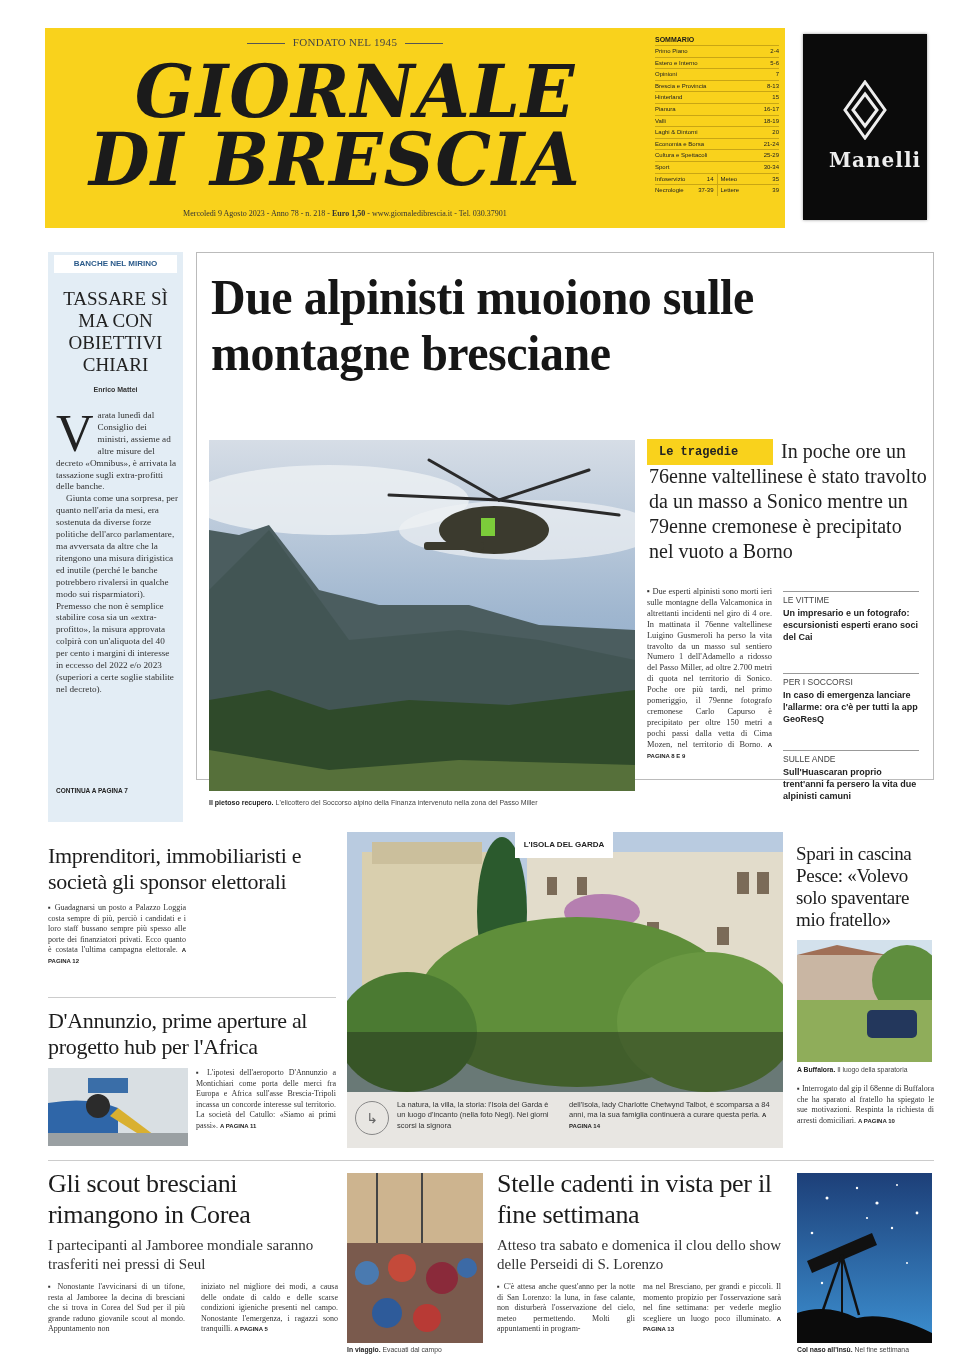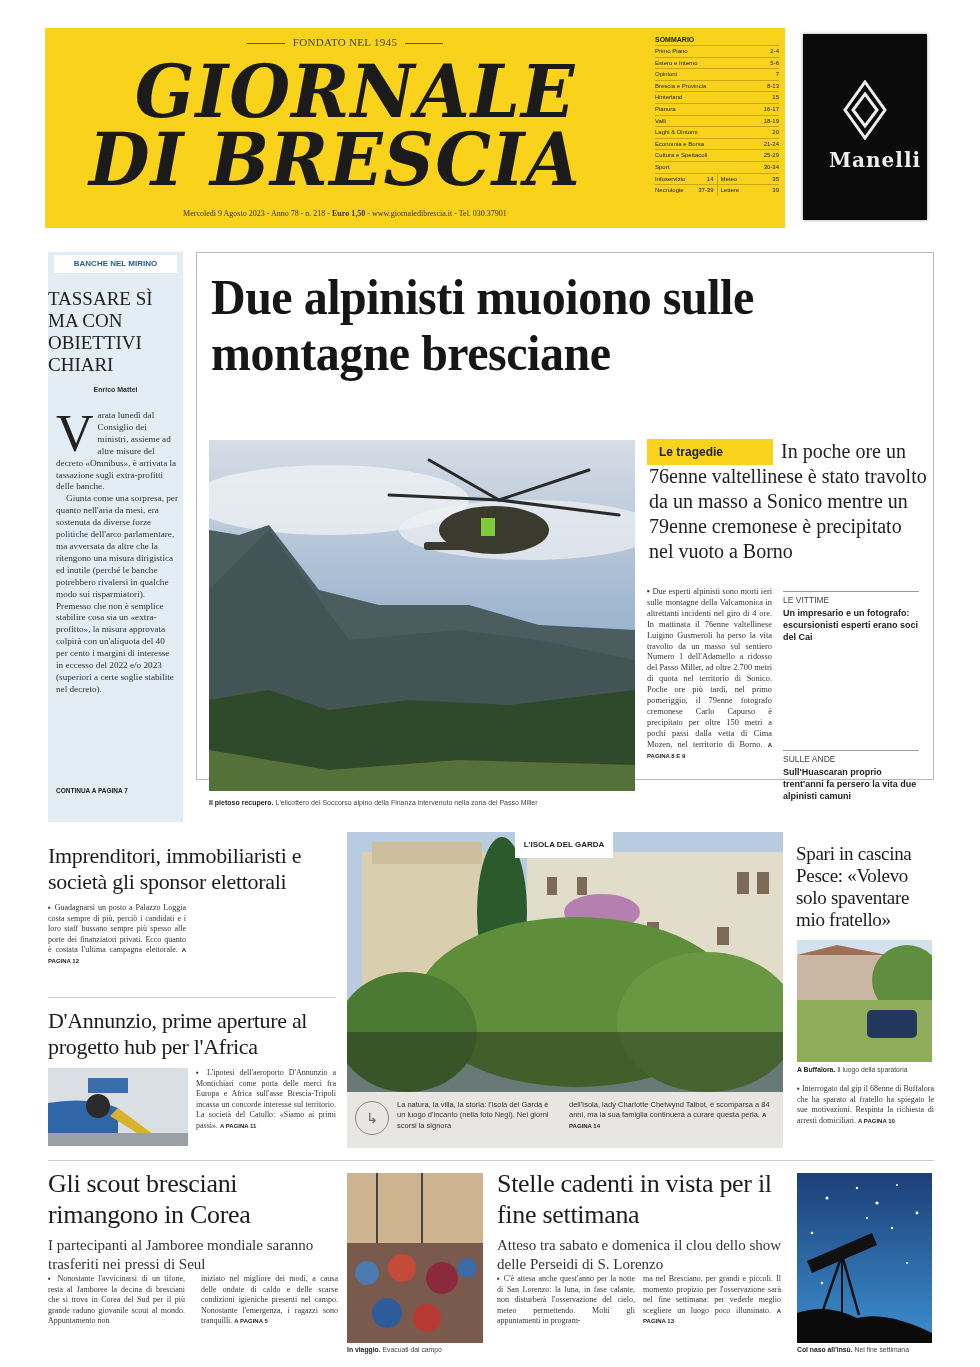--- a/index.html
+++ b/index.html
@@ -19,34 +19,34 @@
 .srow{display:flex;justify-content:space-between;font-size:6px;line-height:10.6px;border-top:1px solid #c9a614;color:#222}
 .srow2{display:flex;font-size:6px;line-height:10.6px;border-top:1px solid #c9a614;color:#222}
 .srow2 span{flex:1;display:flex;justify-content:space-between}
 .srow2 span:first-child{border-right:1px solid #c9a614;padding-right:3px;margin-right:3px}
 #ad{left:803px;top:34px;width:124px;height:186px;background:#0b0b0b;box-shadow:0 0 3px #999}
 #ad-logo{left:34px;top:46px;width:56px;height:60px}
 #ad-name{left:0;top:114px;width:144px;text-align:center;color:#eee;font-family:"DejaVu Serif",serif;font-weight:bold;font-size:20px;letter-spacing:1px}
 
 #editorial{left:48px;top:252px;width:135px;height:570px;background:#e3edf5}
 #edtag{left:6px;top:3px;width:123px;height:18px;background:#fff;text-align:center;font-family:"Liberation Sans",sans-serif;font-weight:bold;font-size:8px;color:#2a5a8a;line-height:18px}
-#edtitle{left:0;top:36px;width:135px;font-size:19px;line-height:22px;color:#222}
+#edtitle{left:0;top:36px;width:135px;text-align:center;font-size:19px;line-height:22px;color:#222}
 #edauthor{left:0;top:134px;width:135px;text-align:center;font-family:"Liberation Sans",sans-serif;font-weight:bold;font-size:7px;color:#333}
 #edbody{left:8px;top:158px;width:122px;font-size:9.2px;line-height:11.9px;color:#333}
 #edbody .drop{float:left;font-size:52px;line-height:44px;margin:2px 4px 0 0;color:#222}
 #edbody p{text-indent:0}
 #edbody p.ind{text-indent:10px}
 #edcont{left:8px;top:787px;font-family:"Liberation Sans",sans-serif;font-weight:bold;font-size:6.5px;color:#222}
 
 #mainbox{left:196px;top:252px;width:738px;height:528px;border:1px solid #bbb}
 #headline{left:14px;top:16px;width:715px;font-weight:bold;font-size:51px;line-height:56px;letter-spacing:-.5px;color:#161616;transform:scaleX(.94);transform-origin:left}
 #heliphoto{left:12px;top:187px;width:426px;height:351px;overflow:hidden}
 #caption1{left:12px;top:546px;width:430px;font-family:"Liberation Sans",sans-serif;font-size:7px;color:#444}
 #caption1 b{color:#222}
-#tagbox{left:450px;top:186px;width:126px;height:26px;background:#f9d21c;font-family:Liberation Sans, sans-serif;font-weight:bold;font-size:12px;line-height:26px;padding-left:12px;color:#222}
+#tagbox{left:450px;top:186px;width:126px;height:26px;background:#f9d21c;font-family:Liberation Mono, monospace;font-weight:bold;font-size:12px;line-height:26px;padding-left:12px;color:#222}
 #subhead{left:452px;top:186px;width:280px;font-size:20px;line-height:25px;color:#222;text-indent:132px}
 #mainbody{left:450px;top:334px;width:125px;font-size:8.4px;line-height:10.9px;color:#333;text-align:justify}
 .apg{font-family:"Liberation Sans",sans-serif;font-weight:bold;font-size:6px;color:#222}
 .side{left:586px;width:136px;border-top:1px solid #999;font-family:"Liberation Sans",sans-serif}
 .side .lbl{font-size:8.5px;color:#444;margin-top:3px}
 .side .txt{font-weight:bold;font-size:9px;line-height:12px;color:#222;margin-top:2px}
 
 .hrule{height:1px;background:#ccc}
 
 .h2{font-size:22px;line-height:26px;color:#1c1c1c;letter-spacing:-.3px}
@@ -201,20 +201,24 @@
     </svg>
   </div>
   <div id="caption1" class="abs"><b>Il pietoso recupero.</b> <span>L'elicottero del Soccorso alpino della Finanza intervenuto nella zona del Passo Miller</span></div>
   <div id="tagbox" class="abs">Le tragedie</div>
   <div id="subhead" class="abs">In poche ore un 76enne valtellinese è stato travolto da un masso a Sonico mentre un 79enne cremonese è precipitato nel vuoto a Borno</div>
   <div id="mainbody" class="abs">▪ <span>Due esperti alpinisti sono morti ieri sulle montagne della Valcamonica in altrettanti incidenti nel giro di 4 ore. In mattinata il 76enne valtellinese Luigino Gusmeroli ha perso la vita travolto da un masso sul sentiero Numero 1 dell'Adamello a ridosso del Passo Miller, ad oltre 2.700 metri di quota nel territorio di Sonico. Poche ore più tardi, nel primo pomeriggio, il 79enne fotografo cremonese Carlo Capurso è precipitato per oltre 150 metri a pochi passi dalla vetta di Cima Mozen, nel territorio di Borno.</span> <span class="apg">A PAGINA 8 E 9</span></div>
   <div class="abs side" style="top:338px">
     <div class="lbl">LE VITTIME</div>
     <div class="txt">Un impresario e un fotografo: escursionisti esperti erano soci del Cai</div>
   </div>
+  <div class="abs side" style="top:420px">
+    <div class="lbl">PER I SOCCORSI</div>
+    <div class="txt">In caso di emergenza lanciare l'allarme: ora c'è per tutti la app GeoResQ</div>
+  </div>
   <div class="abs side" style="top:497px">
     <div class="lbl">SULLE ANDE</div>
     <div class="txt">Sull'Huascaran proprio trent'anni fa persero la vita due alpinisti camuni</div>
   </div>
 </div>
 
 <div class="abs" style="left:48px;top:843px;width:290px">
   <div class="h2">Imprenditori, immobiliaristi e società gli sponsor elettorali</div>
   <div style="display:flex;gap:10px;margin-top:8px">
     <div class="body8" style="width:138px">▪ <span>Guadagnarsi un posto a Palazzo Loggia costa sempre di più, perciò i candidati e i loro staff bussano sempre più spesso alle porte dei finanziatori privati. Ecco quanto è costata l'ultima campagna elettorale.</span> <span class="apg">A PAGINA 12</span></div>
@@ -280,21 +284,21 @@
   </svg>
 </div>
 <div class="abs cap" style="left:797px;top:1066px;width:140px"><b>A Buffalora.</b> <span>Il luogo della sparatoria</span></div>
 <div class="abs body8" style="left:797px;top:1084px;width:137px">▪ <span>Interrogato dal gip il 68enne di Buffalora che ha sparato al fratello ha spiegato le sue motivazioni. Respinta la richiesta di arresti domiciliari.</span> <span class="apg">A PAGINA 10</span></div>
 
 <div class="abs hrule" style="left:48px;top:1160px;width:886px"></div>
 
 <div class="abs" style="left:48px;top:1168px;width:290px">
   <div class="h2" style="font-size:26px;line-height:31px">Gli scout bresciani rimangono in Corea</div>
   <div class="deck" style="margin-top:6px;font-size:15px;line-height:19px">I partecipanti al Jamboree mondiale saranno trasferiti nei pressi di Seul</div>
-  <div style="display:flex;gap:16px;">
+  <div style="display:flex;gap:16px;margin-top:8px">
     <div class="body8" style="width:138px">▪ <span>Nonostante l'avvicinarsi di un tifone, resta al Jamboree la decina di bresciani che si trova in Corea del Sud per il più grande raduno giovanile scout al mondo. Appuntamento non</span></div>
     <div class="body8" style="width:138px"><span>iniziato nel migliore dei modi, a causa delle ondate di caldo e delle scarse condizioni igieniche presenti nel campo. Nonostante l'emergenza, i ragazzi sono tranquilli.</span> <span class="apg">A PAGINA 5</span></div>
   </div>
 </div>
 <div class="abs ph" style="left:347px;top:1173px;width:136px;height:170px">
   <svg width="136" height="170" viewBox="0 0 136 170">
     <rect width="136" height="170" fill="#d9c39e"></rect>
     <rect x="0" y="0" width="136" height="70" fill="#cdb48f"></rect>
     <line x1="30" y1="0" x2="30" y2="70" stroke="#444" stroke-width="2"></line>
     <line x1="75" y1="0" x2="75" y2="70" stroke="#444" stroke-width="2"></line>
@@ -305,21 +309,21 @@
       <circle cx="120" cy="95" r="10" fill="#3c6aa6"></circle>
       <circle cx="40" cy="140" r="15" fill="#2e5b9a"></circle>
       <circle cx="80" cy="145" r="14" fill="#b83a35"></circle>
   </svg>
 </div>
 <div class="abs cap" style="left:347px;top:1346px;width:140px"><b>In viaggio.</b> <span>Evacuati dal campo</span></div>
 
 <div class="abs" style="left:497px;top:1168px;width:290px">
   <div class="h2" style="font-size:26px;line-height:31px">Stelle cadenti in vista per il fine settimana</div>
   <div class="deck" style="margin-top:6px;font-size:15px;line-height:19px">Atteso tra sabato e domenica il clou dello show delle Perseidi di S. Lorenzo</div>
-  <div style="display:flex;gap:8px;">
+  <div style="display:flex;gap:8px;margin-top:8px">
     <div class="body8" style="width:138px">▪ <span>C'è attesa anche quest'anno per la notte di San Lorenzo: la luna, in fase calante, non disturberà l'osservazione del cielo, meteo permettendo. Molti gli appuntamenti in program-</span></div>
     <div class="body8" style="width:138px"><span>ma nel Bresciano, per grandi e piccoli. Il momento propizio per l'osservazione sarà nel fine settimana: per vederle meglio scegliere un luogo poco illuminato.</span> <span class="apg">A PAGINA 13</span></div>
   </div>
 </div>
 <div class="abs ph" style="left:797px;top:1173px;width:135px;height:170px">
   <svg width="135" height="170" viewBox="0 0 135 170">
     <defs>
         <linearGradient id="nsky" x1="0" y1="0" x2="0" y2="1">
           <stop offset="0" stop-color="#1d3f78"></stop>
           <stop offset="1" stop-color="#3c8fd0"></stop>

